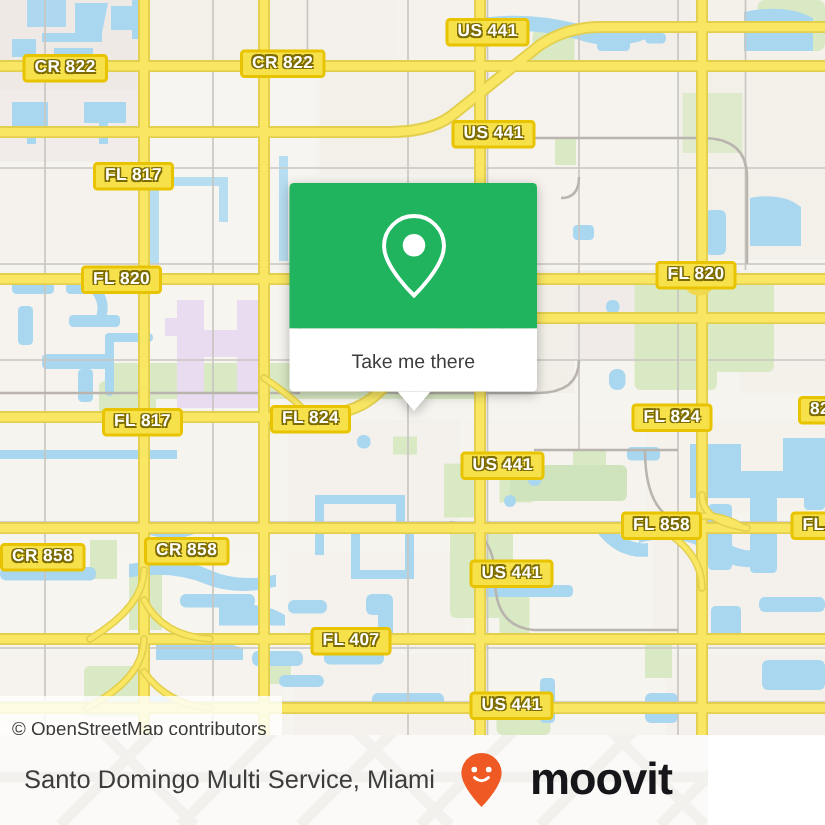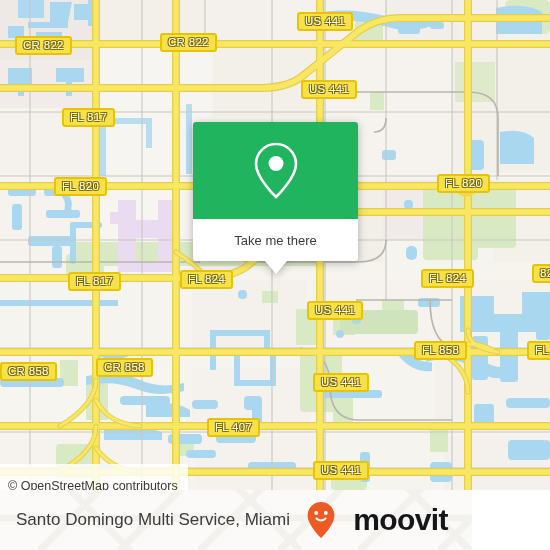--- a/index.html
+++ b/index.html
@@ -23,21 +23,21 @@
   #map-canvas { position: absolute; left: 0; top: 0; width: 550px; height: 490px; }
 
   
   .shield {
     position: absolute;
     background: #f7e14a;
     border: 2px solid #e8c400;
     border-radius: 3px;
     color: #ffffff;
     font-size: 11.5px;
-    font-weight: normal;
+    font-weight: bold;
     line-height: 15px;
     height: 19px;
     padding: 0 6px;
     white-space: nowrap;
     text-shadow:
       -1px -1px 0 #7a6a00, 1px -1px 0 #7a6a00,
       -1px  1px 0 #7a6a00, 1px  1px 0 #7a6a00;
     display: flex; align-items: center; justify-content: center;
     letter-spacing: 0.3px;
   }

